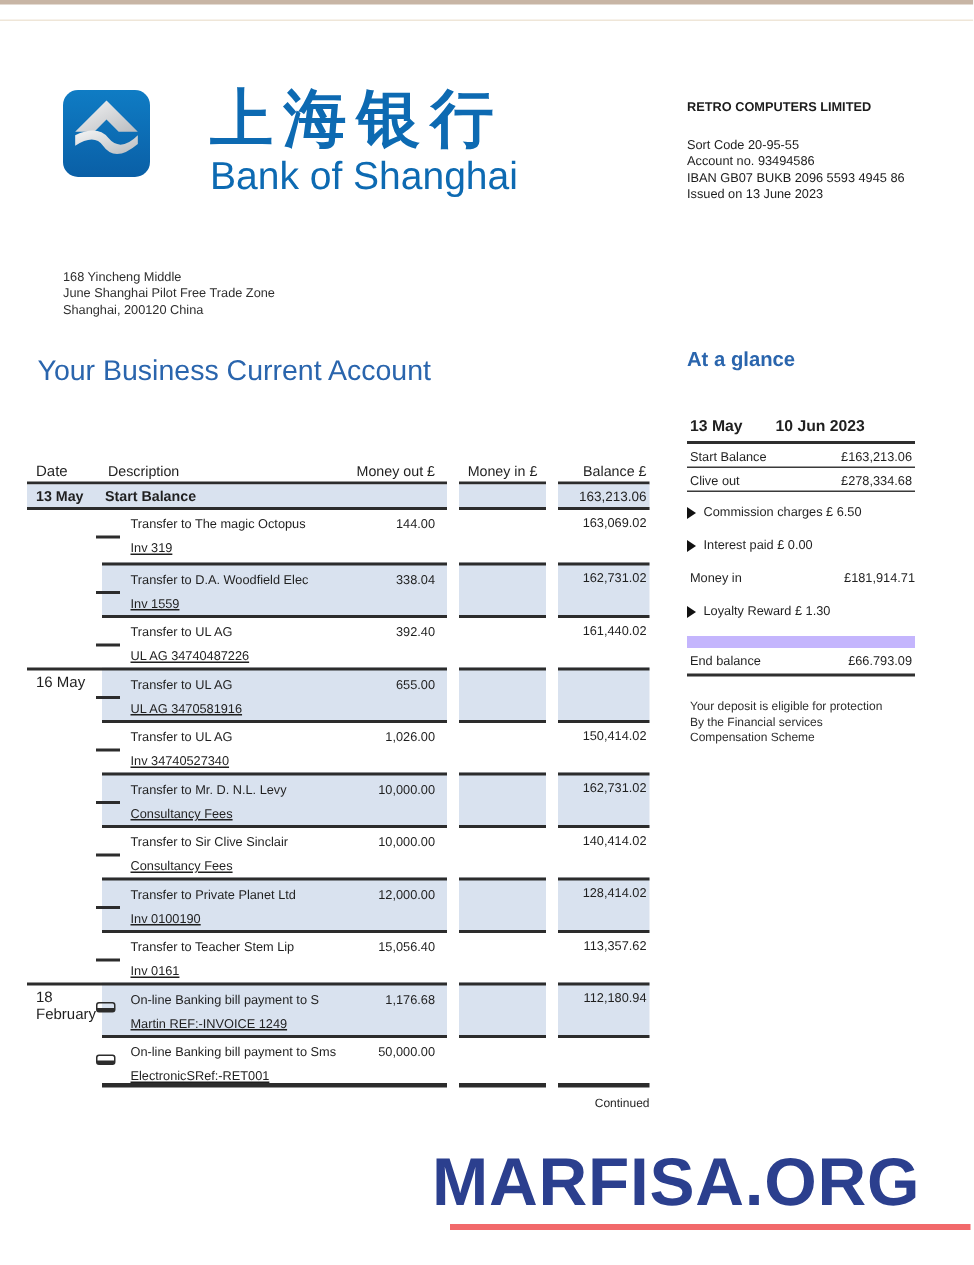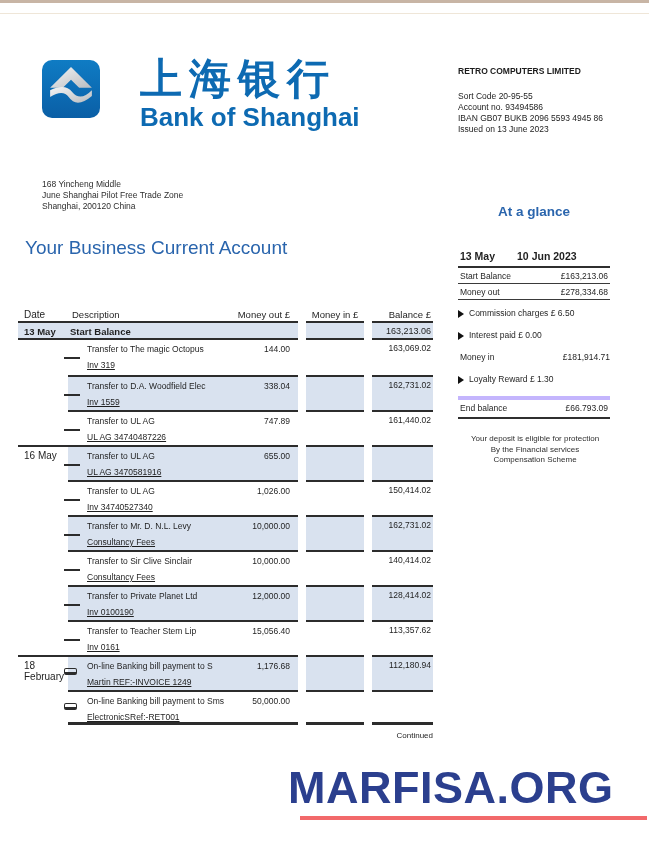--- a/index.html
+++ b/index.html
@@ -6,43 +6,43 @@
   .page{position:relative;width:649px;height:843px;background:#fff;overflow:hidden;
         font-family:"Liberation Sans","DejaVu Sans",sans-serif;color:#1f1f1f;}
   .top-strip{position:absolute;left:0;top:0;width:649px;height:3px;background:var(--top-strip,#c8b5a5);}
   .top-faint{position:absolute;left:0;top:13px;width:649px;height:1px;background:#efe6d8;}
 
   
   .logo-box{position:absolute;left:42px;top:60px;width:58px;height:58px;border-radius:10px;
             background:linear-gradient(180deg,#0f7cc4,#0a5fa6);}
   .cn-name{position:absolute;left:140px;top:56px;font-size:42px;line-height:46px;letter-spacing:7px;
            color:var(--bank-blue,#0d6ab2);font-weight:700;}
-  .en-name{position:absolute;left:140px;top:102px;font-size:26px;font-weight:700;color:var(--bank-blue,#0d6ab2);}
+  .en-name{position:absolute;left:140px;top:102px;font-size:26px;font-weight:400;color:var(--bank-blue,#0d6ab2);}
   .bank-addr{position:absolute;left:42px;top:156px;font-size:8.5px;line-height:11px;color:#2e2e2e;margin-top:23px;}
 
   .holder{position:absolute;left:458px;top:66px;font-size:8.5px;line-height:11px;color:#1c1c1c;}
   .holder .nm{font-weight:700;margin-bottom:14px;}
 
   .page-title{position:absolute;left:25px;top:237px;font-size:19px;font-weight:500;color:var(--accent-blue,#2a65ad);}
 
   
-  .aag{position:absolute;left:458px;top:204px;width:152px;text-align:center;}
+  .aag{position:absolute;left:458px;top:232px;width:152px;}
   .aag-title{font-size:13.5px;font-weight:700;color:var(--accent-blue,#2a65ad);margin-bottom:31px;}
   .aag-period{display:flex;gap:22px;font-size:10.5px;font-weight:700;padding:0 2px 4px 2px;
               border-bottom:2px solid #2f2f2f;}
   .aag-row{display:flex;justify-content:space-between;font-size:8.5px;padding:2.5px 2px;
            border-bottom:1px solid #3a3a3a;}
   .aag-notes{margin-top:8px;}
   .aag-note{position:relative;height:20px;margin-top:2px;font-size:8.5px;padding-left:11px;
             display:flex;justify-content:space-between;align-items:flex-start;}
   .tri{position:absolute;left:0;top:2px;width:0;height:0;border-left:6px solid #111;
        border-top:4px solid transparent;border-bottom:4px solid transparent;}
   .aag-note.plain{padding-left:2px;}
   .aag-end{display:flex;justify-content:space-between;font-size:8.5px;padding:3px 2px 4px 2px;
-           border-top:4px solid #c4b5fd;border-bottom:2px solid #2f2f2f;margin-top:2px;}
+           border-top:8px solid #c4b5fd;border-bottom:2px solid #2f2f2f;margin-top:2px;}
   .deposit{margin-top:15px;font-size:8px;line-height:10.5px;color:#2e2e2e;padding-left:2px;}
 
   
   .tbl{position:absolute;left:18px;top:306px;width:415px;}
   .t-head,.t-start,.t-row{display:flex;align-items:stretch;}
   .c-date{width:50px;flex:0 0 50px;box-sizing:border-box;padding:3px 0 0 6px;font-size:10px;}
   .c-desc{width:230px;flex:0 0 230px;box-sizing:border-box;position:relative;}
   .gut{width:8px;flex:0 0 8px;}
   .c-min{width:58px;flex:0 0 58px;box-sizing:border-box;font-size:8.5px;text-align:right;padding:3px 6px 0 0;}
   .c-bal{width:61px;flex:0 0 61px;box-sizing:border-box;font-size:8.5px;text-align:right;padding:3px 2px 0 0;}
@@ -119,21 +119,21 @@
     <div class="aag-title">At a glance</div>
     <div class="aag-period">
       <span>13 May</span>
       <span>10 Jun 2023</span>
     </div>
     <div class="aag-row">
       <span>Start Balance</span>
       <span>£163,213.06</span>
     </div>
     <div class="aag-row">
-      <span>Money out</span>
+      <span>Clive out</span>
       <span>£278,334.68</span>
     </div>
     <div class="aag-notes">
       <div class="aag-note">
         <span class="tri"></span>
         <span>Commission charges £ 6.50</span>
       </div>
       <div class="aag-note">
         <span class="tri"></span>
         <span>Interest paid £ 0.00</span>
@@ -208,21 +208,21 @@
           <div class="c-min"></div>
           <div class="gut"></div>
           <div class="c-bal">162,731.02</div>
         </div>
         <div class="t-row">
           <div class="c-date"></div>
           <div class="c-desc">
             <span class="icon transfer"></span>
             <div class="l1">
               <span>Transfer to UL AG</span>
-              <span>747.89</span>
+              <span>392.40</span>
             </div>
             <div class="l2">UL AG 34740487226</div>
           </div>
           <div class="gut"></div>
           <div class="c-min"></div>
           <div class="gut"></div>
           <div class="c-bal">161,440.02</div>
         </div>
         <div class="t-row hl gs">
           <div class="c-date">16 May</div>

